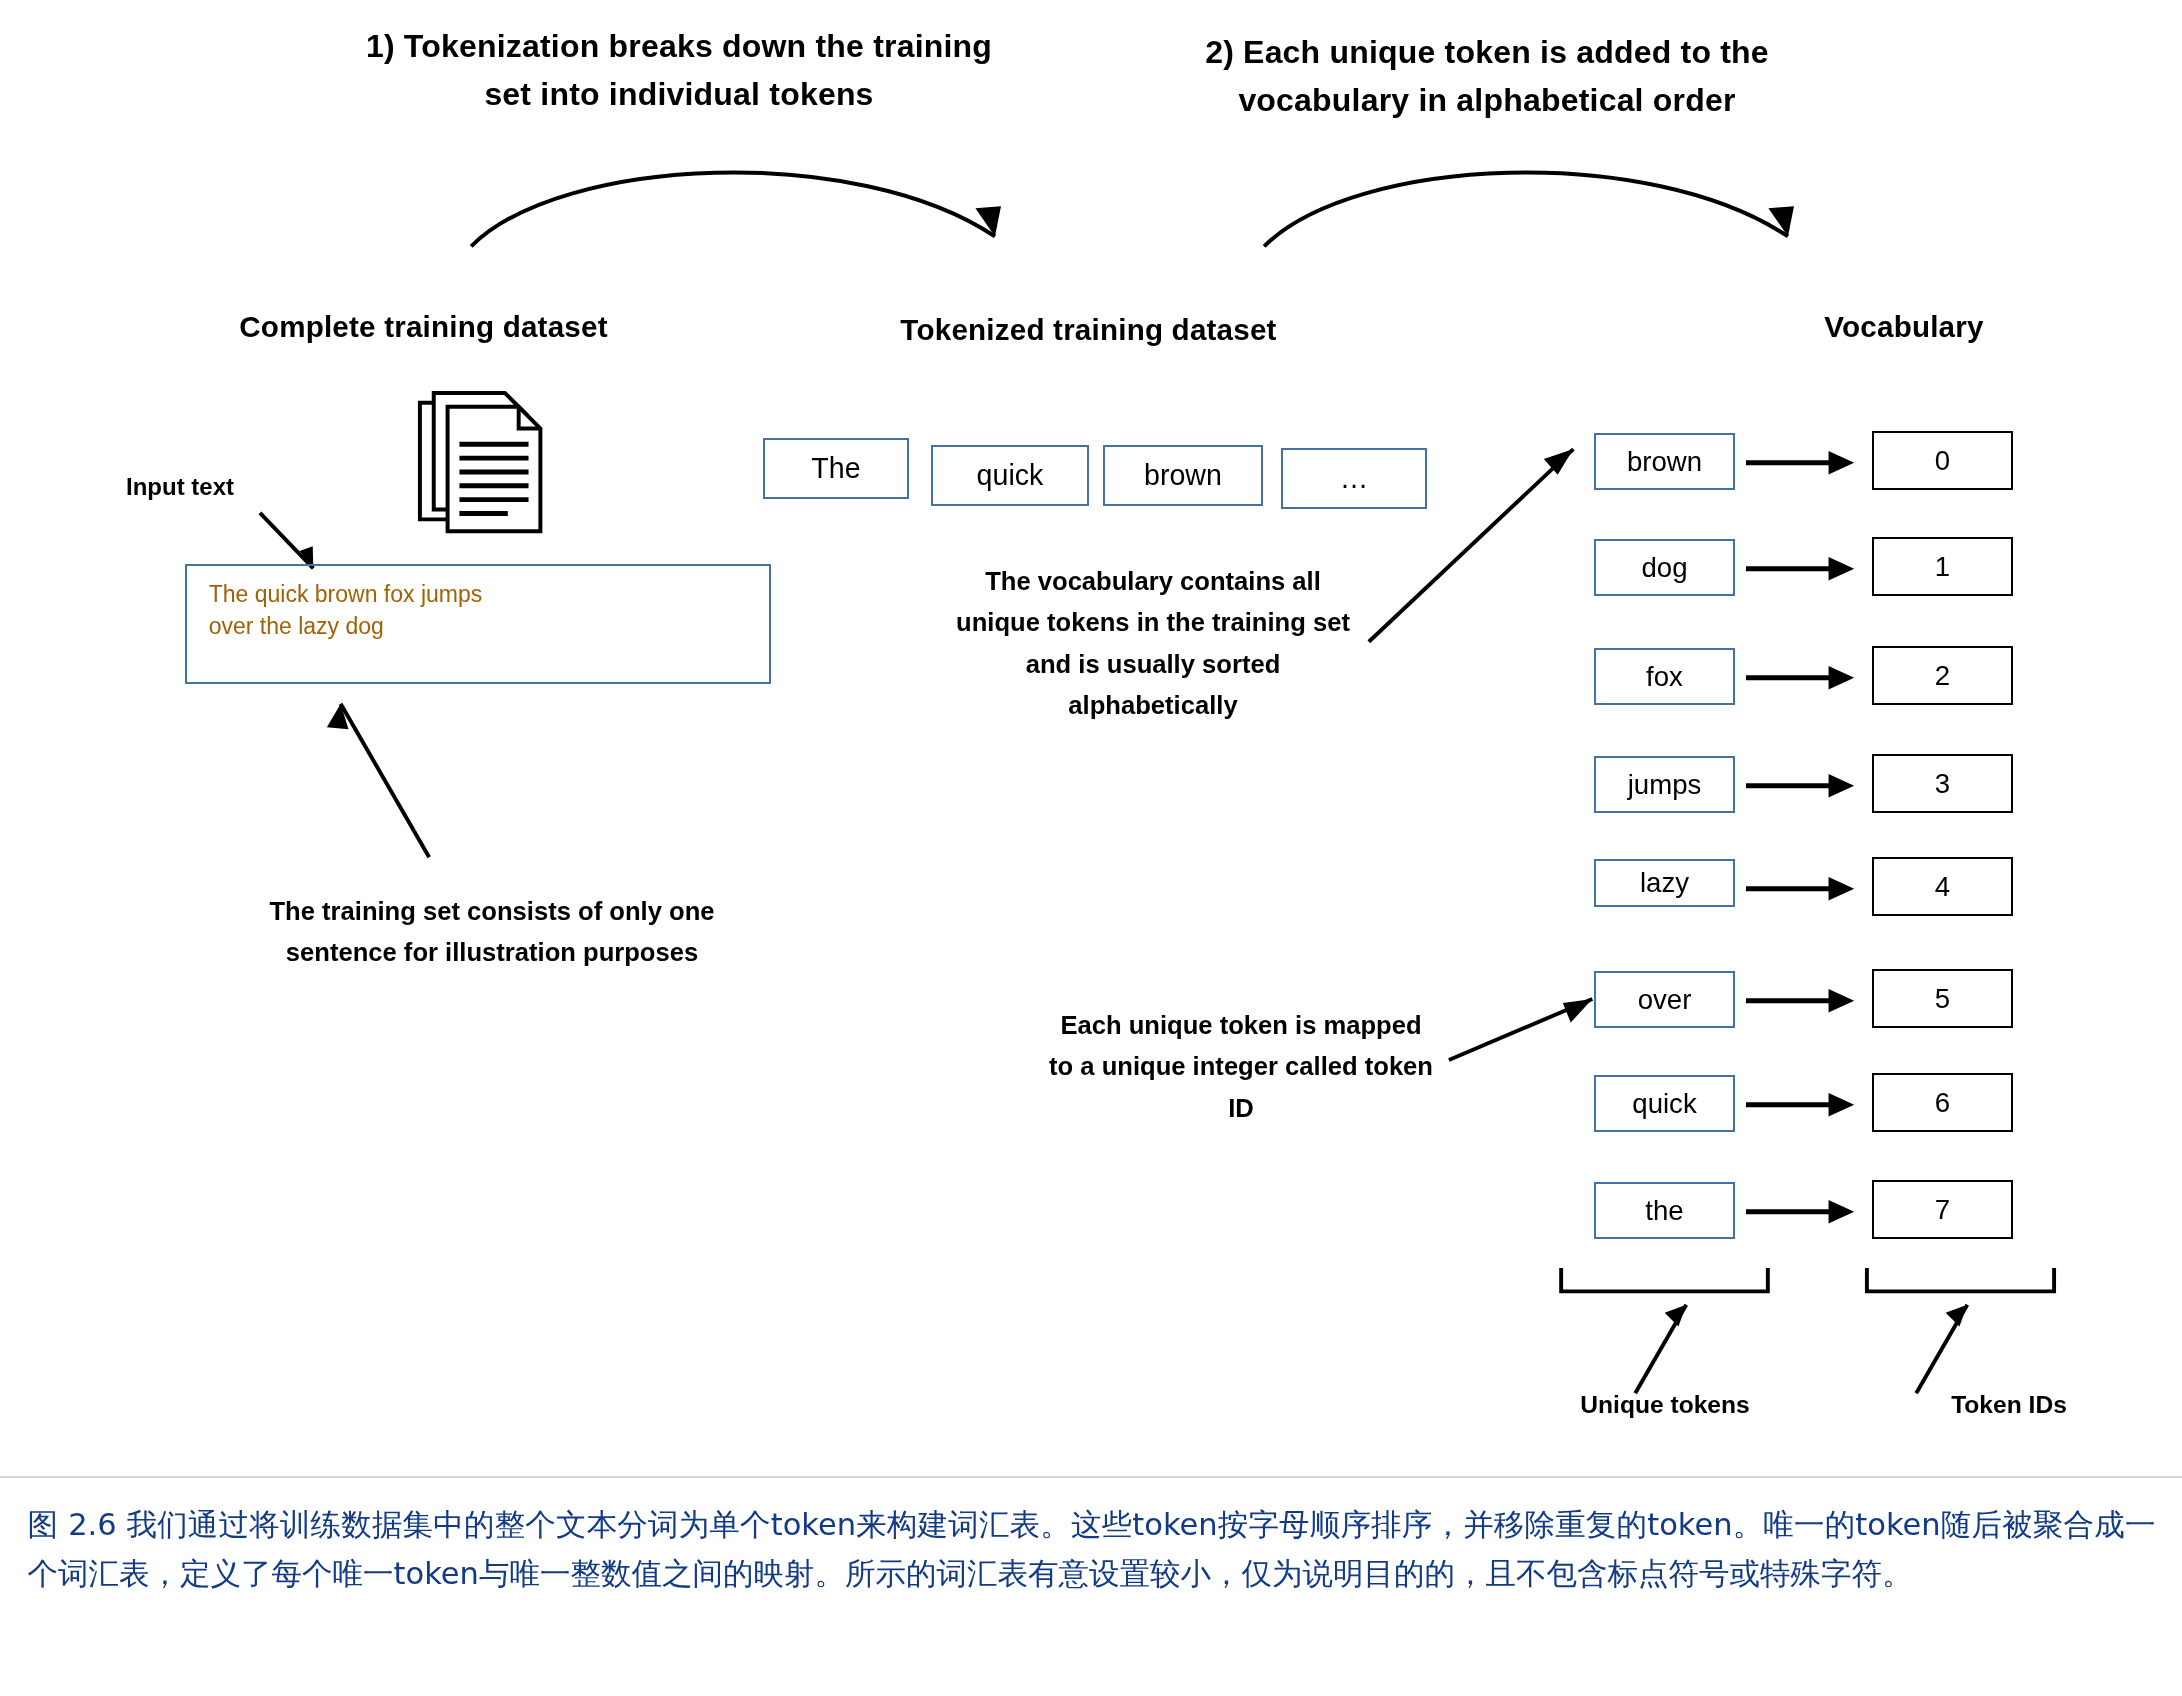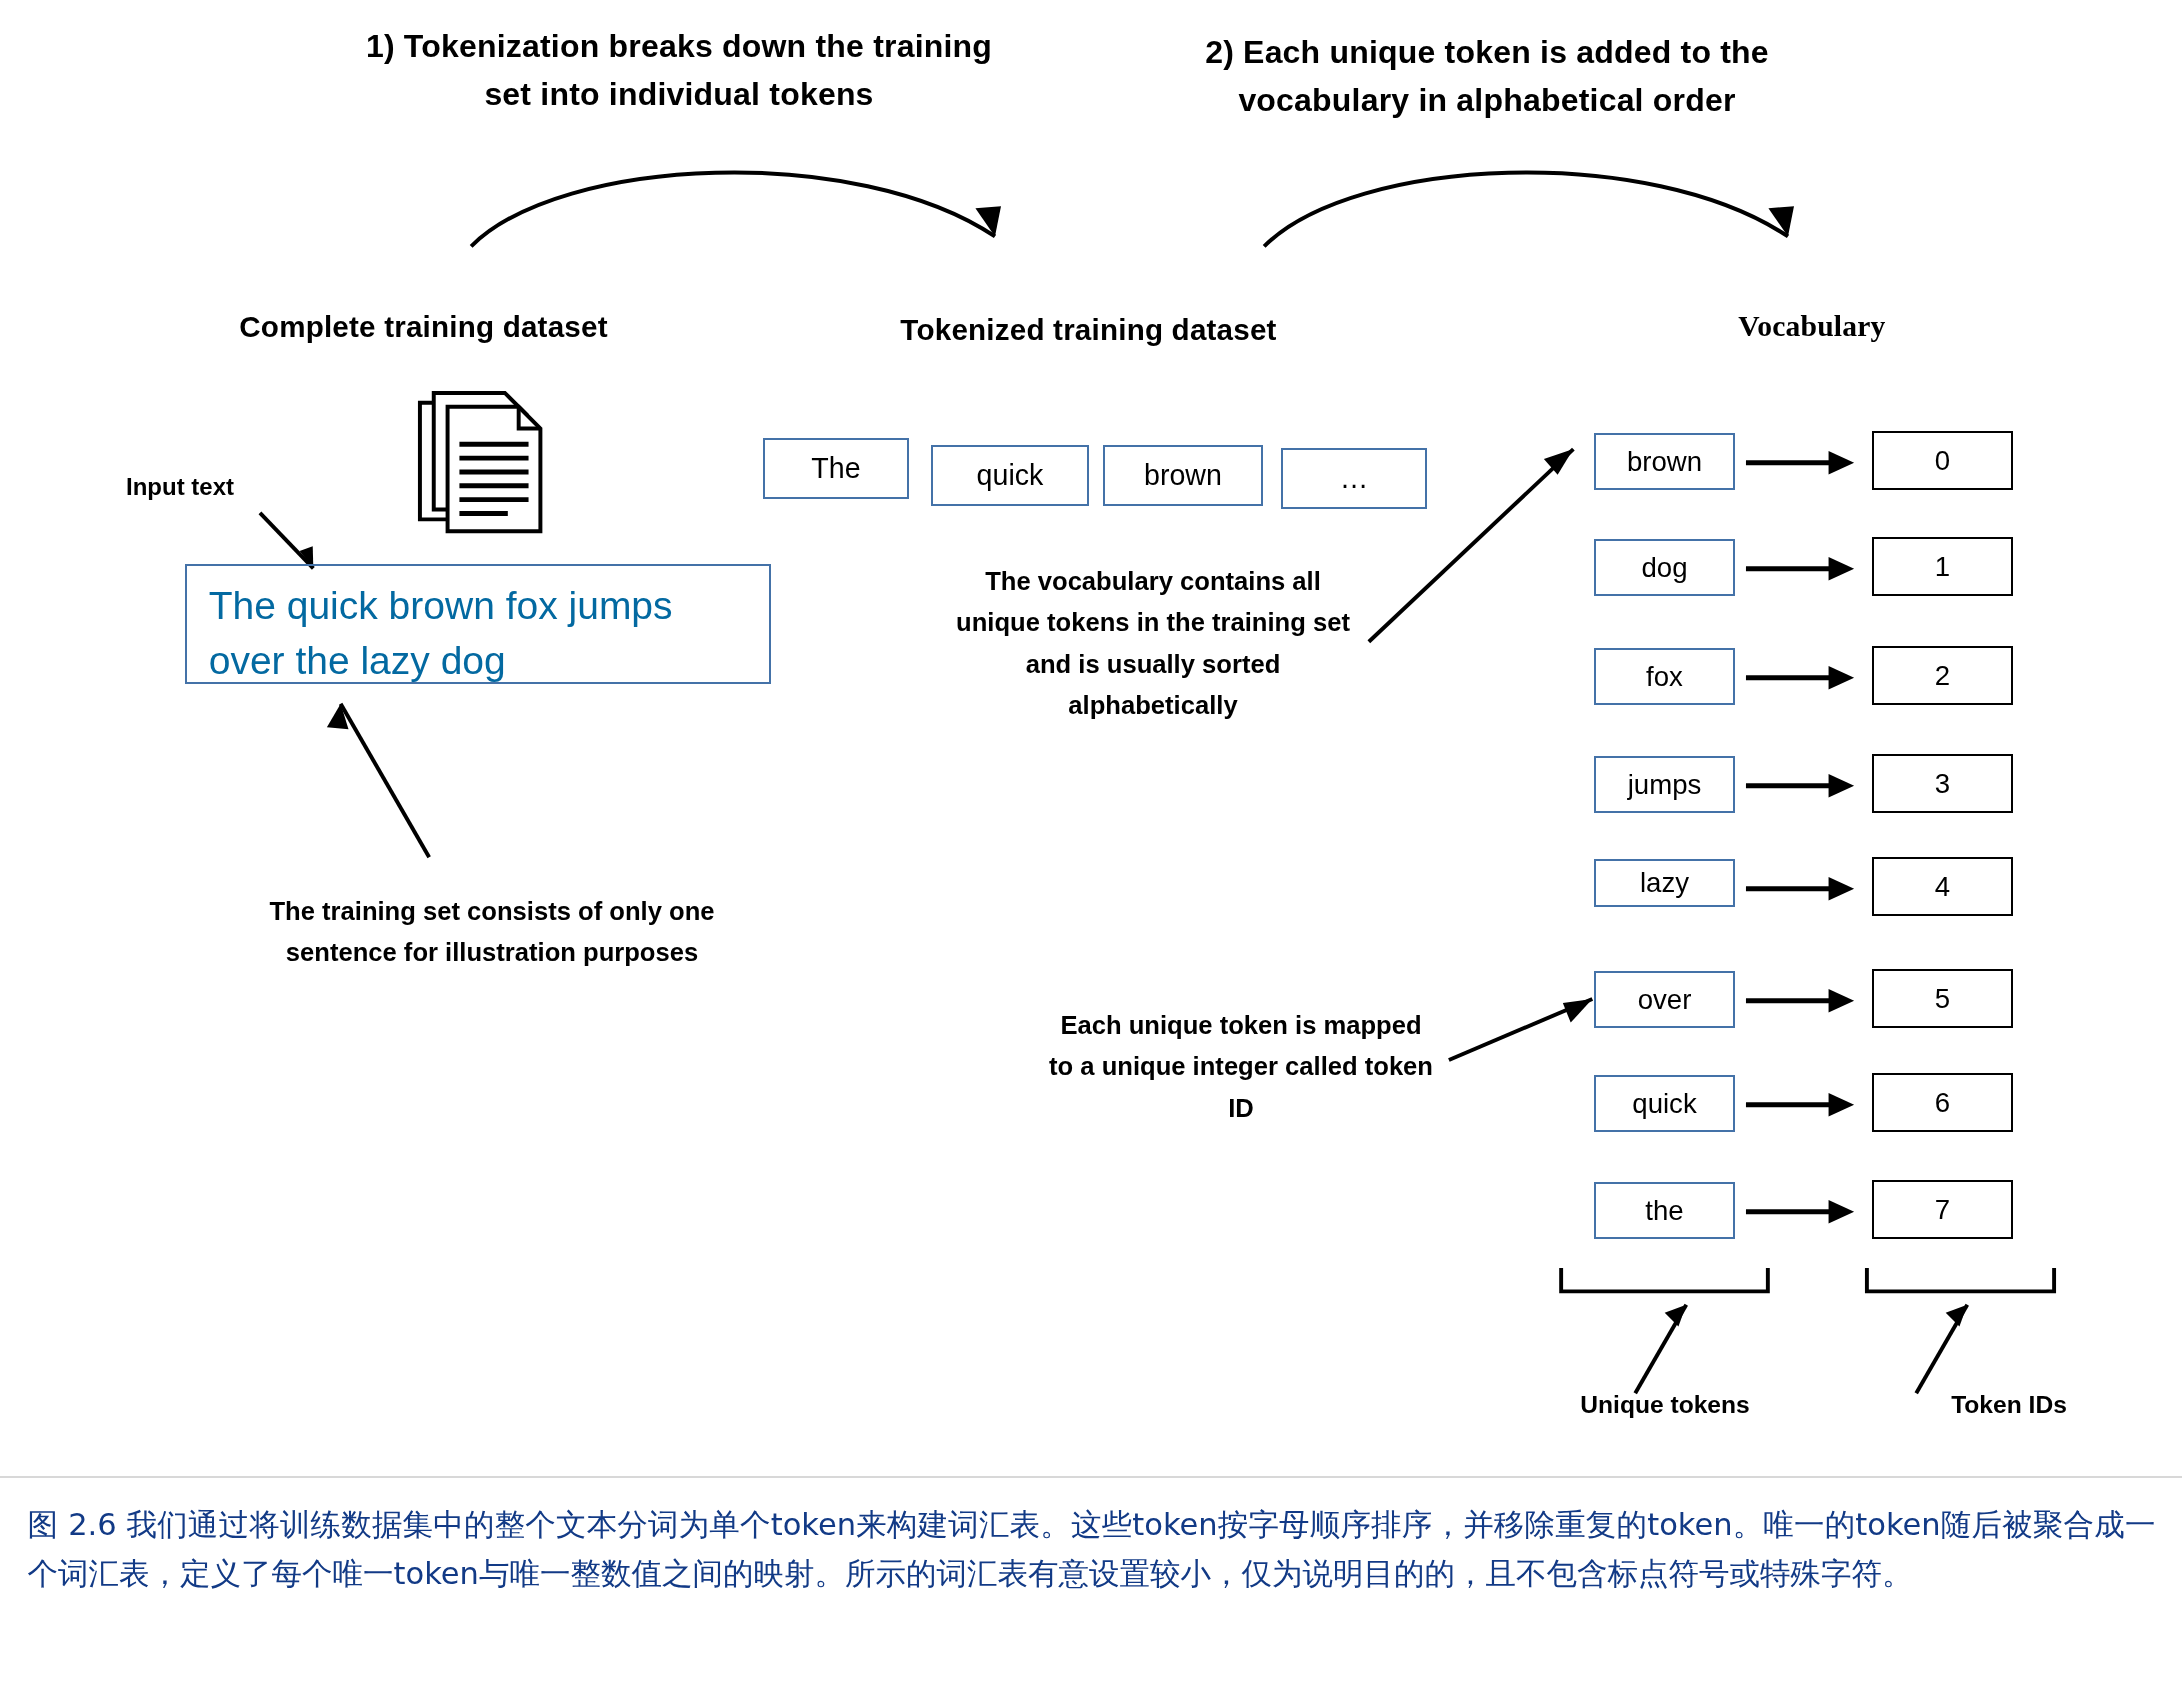--- a/index.html
+++ b/index.html
@@ -56,23 +56,23 @@
 
   
   .input-label {
     font-weight: bold;
     font-size: 24px;
   }
   .sentence-box {
     border: 2px solid #4472a8;
     box-sizing: border-box;
     padding: 9.9px 21.7px;
-    font-size: 39px;
+    font-size: 23px;
     line-height: 1.42;
-    color: #0369a1;
+    color: #a16207;
   }
   .token-box {
     border: 2px solid #4472a8;
     box-sizing: border-box;
     display: flex;
     align-items: center;
     justify-content: center;
     font-size: 28.6px;
     background: #fff;
   }
@@ -131,21 +131,21 @@
 
   <svg class="abs" style="left:1256px; top:138px;" width="611" height="128" viewBox="0 0 620 130">
     <path d="M8,110 C100,18 400,6 540,100" fill="none" stroke="#000" stroke-width="4"></path>
     <path d="M540,100 L509,84 L531,70 Z" fill="#000" transform="rotate(28 540 100)"></path>
   </svg>
 
   <div class="abs col-head" style="left:128px; top:310px; width:591px;">Complete training dataset</div>
 
   <div class="abs col-head" style="left:798px; top:313px; width:581px;">Tokenized training dataset</div>
 
-  <div class="abs col-head" style="left:1556px; top:310px; width:512px;font-family:Liberation Serif, serif;">Vocabulary</div>
+  <div class="abs col-head" style="left:1648px; top:310px; width:512px;">Vocabulary</div>
 
   <svg class="abs" style="left:414px; top:389px;" width="158" height="158" viewBox="0 0 160 160">
     <path d="M6,14 L78,14 L100,36 L100,132 L6,132 Z" fill="#fff" stroke="#000" stroke-width="4"></path>
     <path d="M20,4 L92,4 L114,26 L114,122 L20,122 Z" fill="#fff" stroke="#000" stroke-width="4"></path>
     <path d="M34,18 L106,18 L128,40 L128,144 L34,144 Z" fill="#fff" stroke="#000" stroke-width="4"></path>
     <path d="M106,18 L106,40 L128,40" fill="none" stroke="#000" stroke-width="4"></path>
     <g stroke="#000" stroke-width="5">
       <line x1="46" y1="56" x2="116" y2="56"></line>
       <line x1="46" y1="70" x2="116" y2="70"></line>
       <line x1="46" y1="84" x2="116" y2="84"></line>

